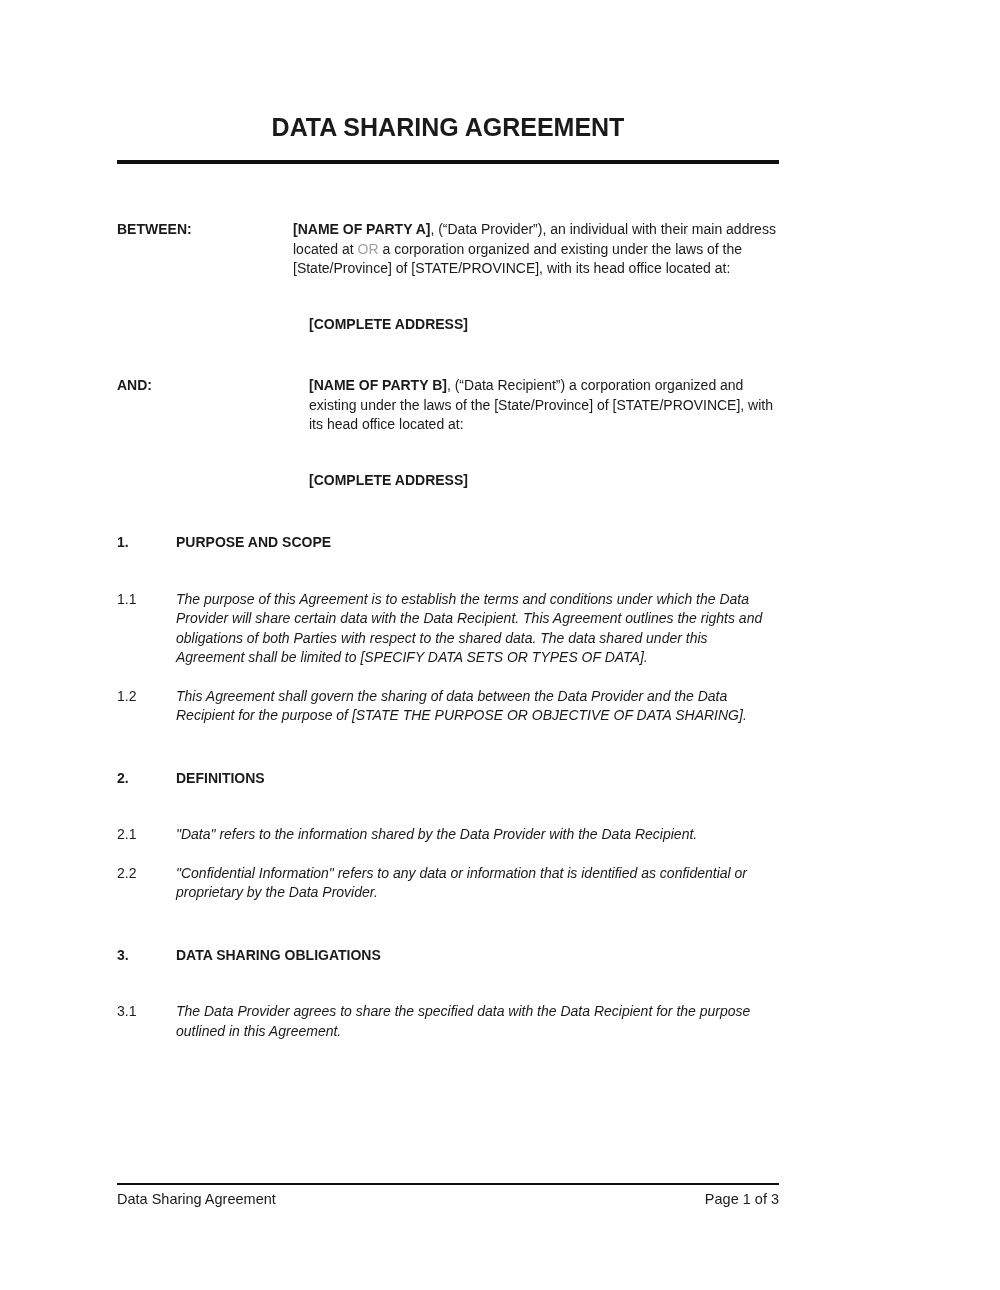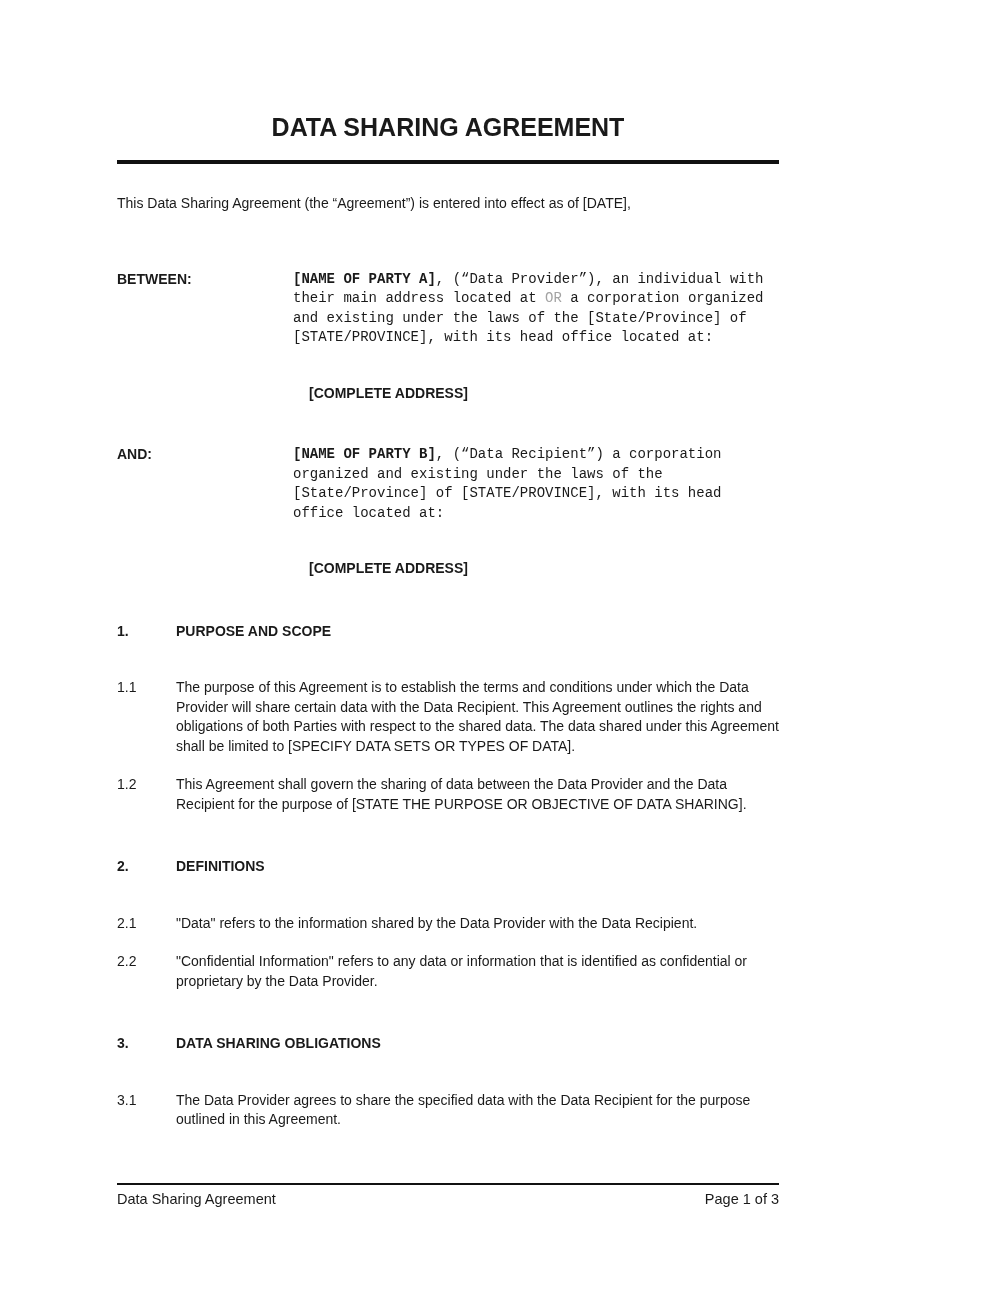--- a/index.html
+++ b/index.html
@@ -34,26 +34,26 @@
     font-size: 14px;
     line-height: 19.5px;
   }
   
   .party {
     display: flex;
     font-size: 14px;
     line-height: 19.5px;
   }
   .party-between { margin-top: 56px; }
-  .party-and { margin-top: 42px; }
+  .party-and { margin-top: 42px; gap: 16px; }
   .party-label {
     flex: 0 0 176px;
     font-weight: 700;
   }
-  .party-desc { flex: 1; font-family: Liberation Mono, monospace; }
+  .party-desc { flex: 1; }
   .bold { font-weight: 700; }
   .muted-or { color: #a3a3a3; }
   .address-row {
     display: flex;
     margin-top: 36px;
     font-size: 14px;
     line-height: 19.5px;
   }
   .address-spacer { flex: 0 0 176px; }
   .address-value { font-weight: 700; padding-left: 16px; }
@@ -68,21 +68,21 @@
   .section-heading .num { flex: 0 0 59px; }
   .clauses { margin-top: 37px; }
   .clause {
     display: flex;
     font-size: 14px;
     line-height: 19.5px;
     margin-bottom: 19px;
   }
   .clause:last-child { margin-bottom: 0; }
   .clause .num { flex: 0 0 59px; }
-  .clause .text { flex: 1; }
+  .clause .text { flex: 1; font-style: italic; }
   
   .footer {
     position: absolute;
     left: 117px;
     right: 117px;
     top: 1183px;
     border-top: 2px solid #111111;
     padding-top: 5px;
     display: flex;
     justify-content: space-between;
@@ -92,21 +92,20 @@
 </style>
 </head>
 <body>
 
 <div class="page">
 
   <h1 class="doc-title">DATA SHARING AGREEMENT</h1>
 
   <hr class="title-rule">
 
-  <p class="intro">This Data Sharing Agreement (the “Agreement”) is entered into effect as of [DATE],</p>
 
   <div class="party party-between">
     <div class="party-label">BETWEEN:</div>
     <div class="party-desc"><span class="bold">[NAME OF PARTY A]</span><span>, (“Data Provider”), an individual with their main address located at </span><span class="muted-or">OR</span><span> a corporation organized and existing under the laws of the [State/Province] of [STATE/PROVINCE], with its head office located at:</span></div>
   </div>
 
   <div class="address-row">
     <div class="address-spacer"></div>
     <div class="address-value">[COMPLETE ADDRESS]</div>
   </div>

